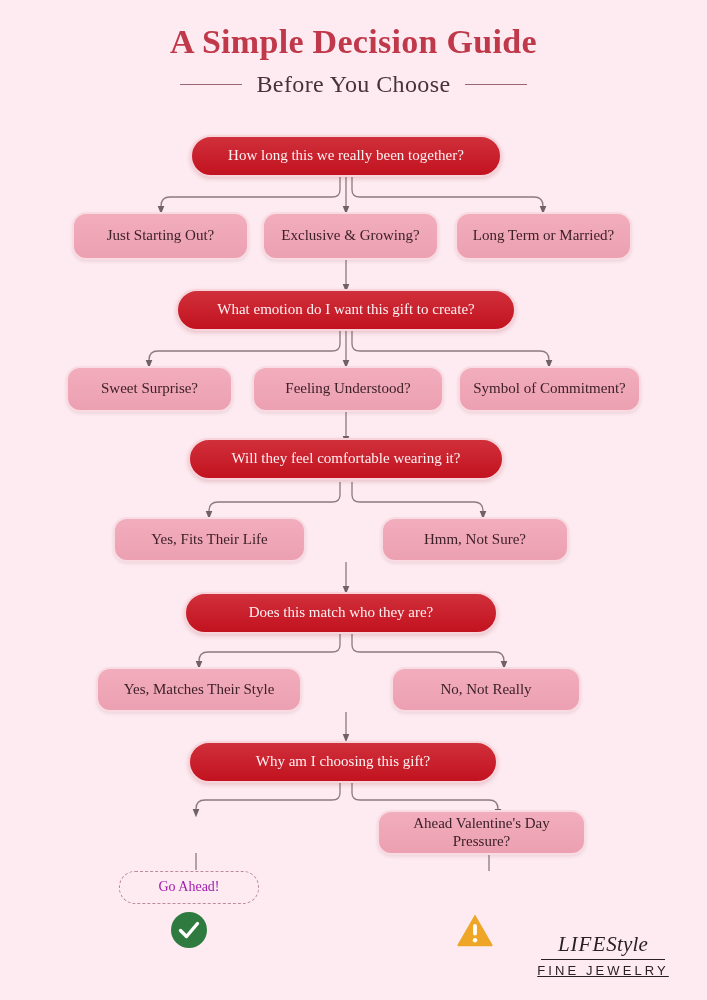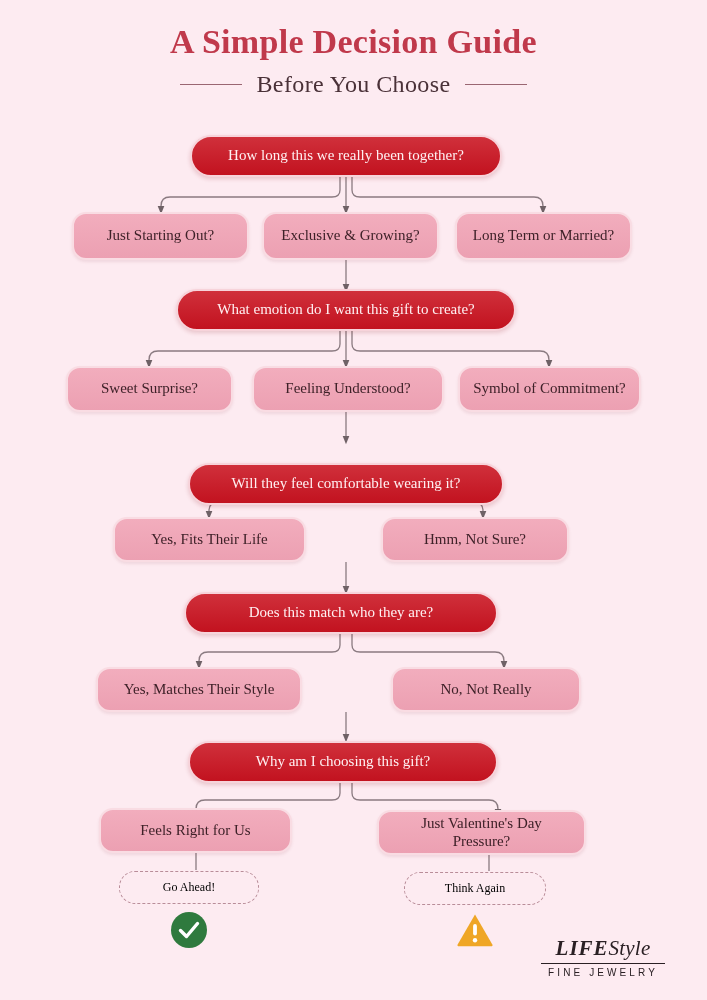--- a/index.html
+++ b/index.html
@@ -97,24 +97,24 @@
     color: #3E2128;
     border-radius: 14px;
     border: 2px solid #F9DCE3;
     font-size: 15px;
     padding: 12px 12px;
     box-shadow: 0 2px 3px rgba(150, 70, 90, 0.12);
   }
 
   .node.outcome {
     background: rgba(253, 235, 241, 0.55);
-    color: #000000;
+    color: #a21caf;
     border-radius: 16px;
     border: 1px dashed #B98D99;
-    font-size: 12px;
+    font-size: 14px;
     padding: 0 12px;
   }
 
   
   .badge {
     position: absolute;
     width: 38px;
     height: 38px;
   }
   .badge svg { display: block; width: 38px; height: 38px; }
@@ -128,38 +128,39 @@
     text-align: center;
   }
   .logo-main {
     font-family: "Liberation Serif", serif;
     font-size: 21px;
     color: #2A2024;
     letter-spacing: 0.2px;
     white-space: nowrap;
   }
   .logo-main .life {
-    font-weight: 700;
+    font-weight: 400;
     font-style: italic;
     letter-spacing: 1px;
   }
   .logo-main .style {
     font-style: italic;
     font-weight: 400;
   }
   .logo-line {
     height: 1px;
     background: #2A2024;
     margin: 2px 4px 3px 4px;
   }
   .logo-sub {
     font-family: "Liberation Sans", sans-serif;
-    font-size: 10px;
+    font-size: 13px;
     letter-spacing: 3.1px;
     color: #2A2024;
+    text-decoration: underline;
   }
 </style>
 </head>
 <body>
 
 <div id="root">
 
   <div class="header">
     <div class="title">A Simple Decision Guide</div>
     <div class="subtitle-row">
@@ -214,37 +215,35 @@
   <div class="node option" style="left:72px; top:212px; width:177px; height:48px;">Just Starting Out?</div>
   <div class="node option" style="left:455px; top:212px; width:177px; height:48px;">Long Term or Married?</div>
   <div class="node option" style="left:262px; top:212px; width:177px; height:48px;">Exclusive &amp; Growing?</div>
 
   <div class="node question" style="left:176px; top:289px; width:340px; height:42px;">What emotion do I want this gift to create?</div>
 
   <div class="node option" style="left:66px; top:366px; width:167px; height:46px;">Sweet Surprise?</div>
   <div class="node option" style="left:252px; top:366px; width:192px; height:46px;">Feeling Understood?</div>
   <div class="node option" style="left:458px; top:366px; width:183px; height:46px;">Symbol of Commitment?</div>
 
-  <div class="node question" style="left:188px; top:463px; width:316px; height:42px;">Will they feel comfortable wearing it?</div>
+  <div class="node question" style="left:188px; top:438px; width:316px; height:42px;">Will they feel comfortable wearing it?</div>
 
   <div class="node option" style="left:113px; top:517px; width:193px; height:45px;">Yes, Fits Their Life</div>
   <div class="node option" style="left:381px; top:517px; width:188px; height:45px;">Hmm, Not Sure?</div>
 
   <div class="node question" style="left:184px; top:592px; width:314px; height:42px;">Does this match who they are?</div>
 
   <div class="node option" style="left:96px; top:667px; width:206px; height:45px;">Yes, Matches Their Style</div>
   <div class="node option" style="left:391px; top:667px; width:190px; height:45px;">No, Not Really</div>
 
   <div class="node question" style="left:188px; top:741px; width:310px; height:42px;">Why am I choosing this gift?</div>
 
-  <div class="node option" style="left:99px; top:808px; width:193px; height:45px;">Feels Right for Us</div>
-  <div class="node option" style="left:377px; top:810px; width:209px; height:45px;">Just Valentine's Day Pressure?</div>
+  <div class="node option" style="left:377px; top:810px; width:209px; height:45px;">Ahead Valentine's Day Pressure?</div>
 
   <div class="node outcome" style="left:119px; top:871px; width:140px; height:33px;">Go Ahead!</div>
-  <div class="node outcome" style="left:404px; top:872px; width:142px; height:33px;">Think Again</div>
 
   <div class="badge" style="left:170px; top:911px;">
     <svg viewBox="0 0 38 38">
       <circle cx="19" cy="19" r="18" fill="#2F7A3E"></circle>
       <path d="M10.5,19.5 L16.5,25.5 L27.5,12.5" fill="none" stroke="#FFFFFF" stroke-width="3.4" stroke-linecap="round" stroke-linejoin="round"></path>
     </svg>
   </div>
 
   <div class="badge" style="left:456px; top:911px;">
     <svg viewBox="0 0 38 38">

